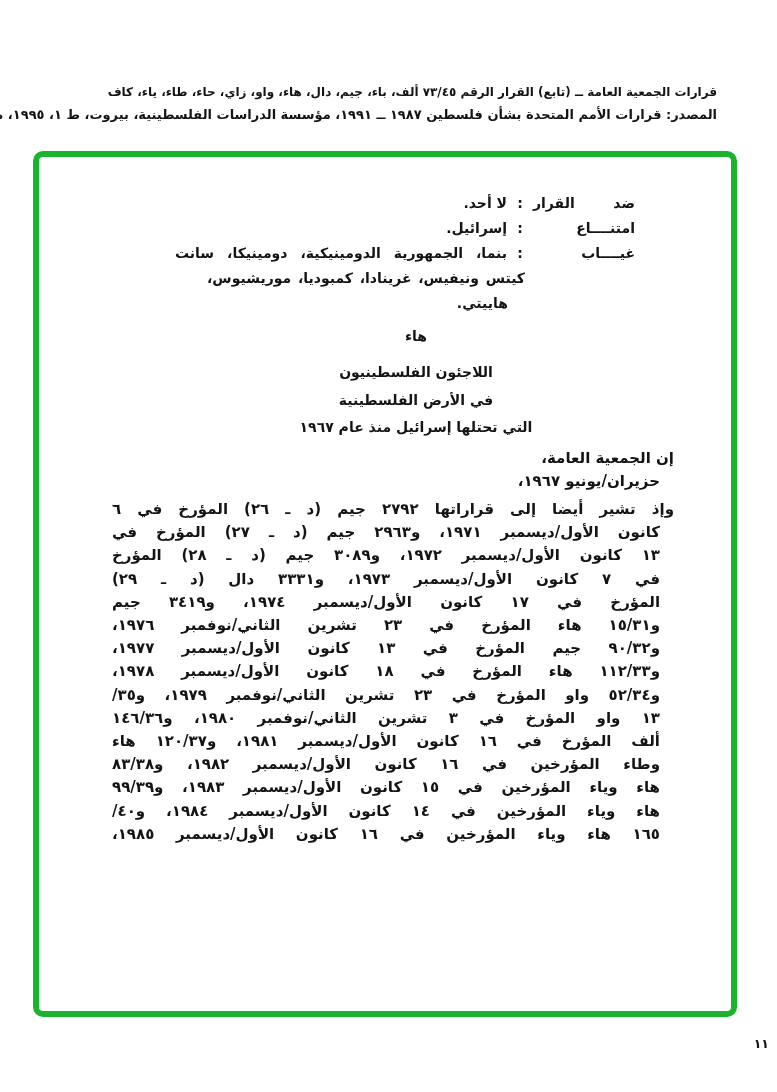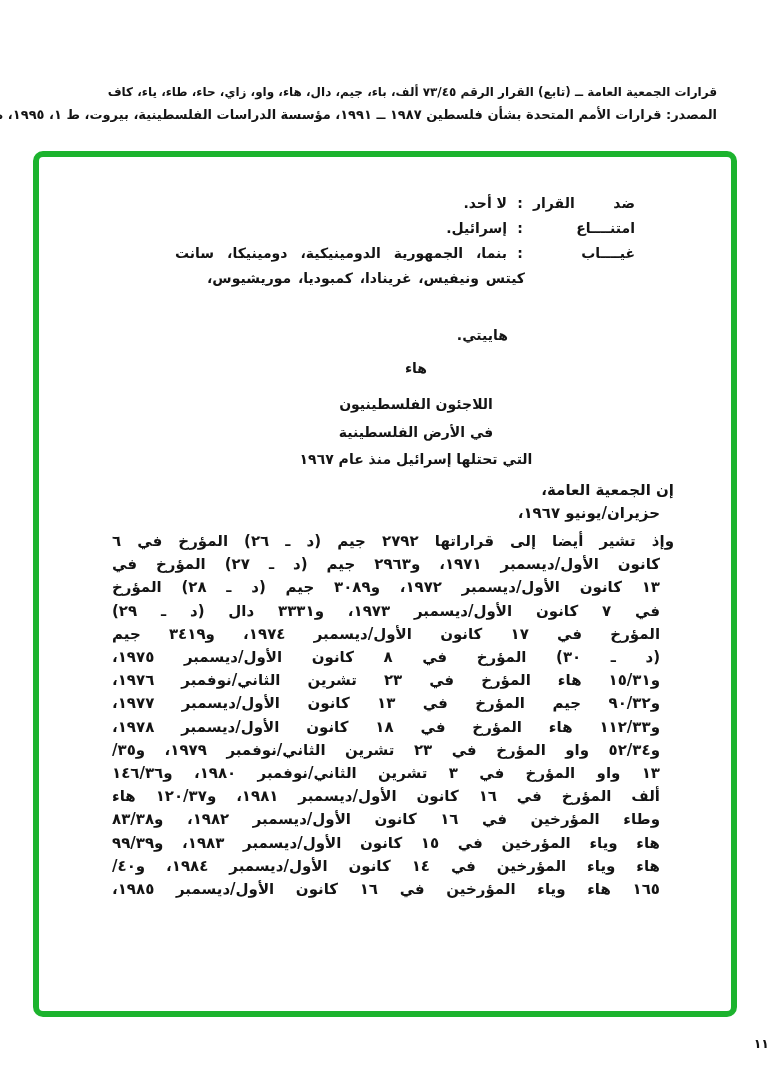--- a/index.html
+++ b/index.html
@@ -59,21 +59,20 @@
     line-height: 25px;
     margin-right: 110px;
     width: 318px;
     text-align: justify;
     text-align-last: justify;
   }
   .vote-cont2 {
     line-height: 25px;
     margin-right: 127px;
     text-align: right;
-    margin-top: 32px;
   }
   
   .section-letter {
     margin-top: 12px;
     font-size: 14px;
     text-align: center;
     position: relative; left: 30px;
   }
   .section-title {
     margin-top: 15px;
@@ -139,21 +138,20 @@
     </div>
 
     <div class="body-text">
       <div class="bline first last">إن الجمعية العامة،</div>
         <div class="bline last">حزيران/يونيو ١٩٦٧،</div>
         <div class="bline first">وإذ تشير أيضا إلى قراراتها ٢٧٩٢ جيم (د ـ ٢٦) المؤرخ في ٦</div>
         <div class="bline">كانون الأول/ديسمبر ١٩٧١، و٢٩٦٣ جيم (د ـ ٢٧) المؤرخ في</div>
         <div class="bline">١٣ كانون الأول/ديسمبر ١٩٧٢، و٣٠٨٩ جيم (د ـ ٢٨) المؤرخ</div>
         <div class="bline">في ٧ كانون الأول/ديسمبر ١٩٧٣، و٣٣٣١ دال (د ـ ٢٩)</div>
         <div class="bline">المؤرخ في ١٧ كانون الأول/ديسمبر ١٩٧٤، و٣٤١٩ جيم</div>
-        <div class="bline">(د ـ ٣٠) المؤرخ في ٨ كانون الأول/ديسمبر ١٩٧٥،</div>
         <div class="bline">و١٥/٣١ هاء المؤرخ في ٢٣ تشرين الثاني/نوفمبر ١٩٧٦،</div>
         <div class="bline">و٩٠/٣٢ جيم المؤرخ في ١٣ كانون الأول/ديسمبر ١٩٧٧،</div>
         <div class="bline">و١١٢/٣٣ هاء المؤرخ في ١٨ كانون الأول/ديسمبر ١٩٧٨،</div>
         <div class="bline">و٥٢/٣٤ واو المؤرخ في ٢٣ تشرين الثاني/نوفمبر ١٩٧٩، و٣٥/</div>
         <div class="bline">١٣ واو المؤرخ في ٣ تشرين الثاني/نوفمبر ١٩٨٠، و١٤٦/٣٦</div>
         <div class="bline">ألف المؤرخ في ١٦ كانون الأول/ديسمبر ١٩٨١، و١٢٠/٣٧ هاء</div>
         <div class="bline">وطاء المؤرخين في ١٦ كانون الأول/ديسمبر ١٩٨٢، و٨٣/٣٨</div>
         <div class="bline">هاء وياء المؤرخين في ١٥ كانون الأول/ديسمبر ١٩٨٣، و٩٩/٣٩</div>
         <div class="bline">هاء وياء المؤرخين في ١٤ كانون الأول/ديسمبر ١٩٨٤، و٤٠/</div>
         <div class="bline">١٦٥ هاء وياء المؤرخين في ١٦ كانون الأول/ديسمبر ١٩٨٥،</div>

